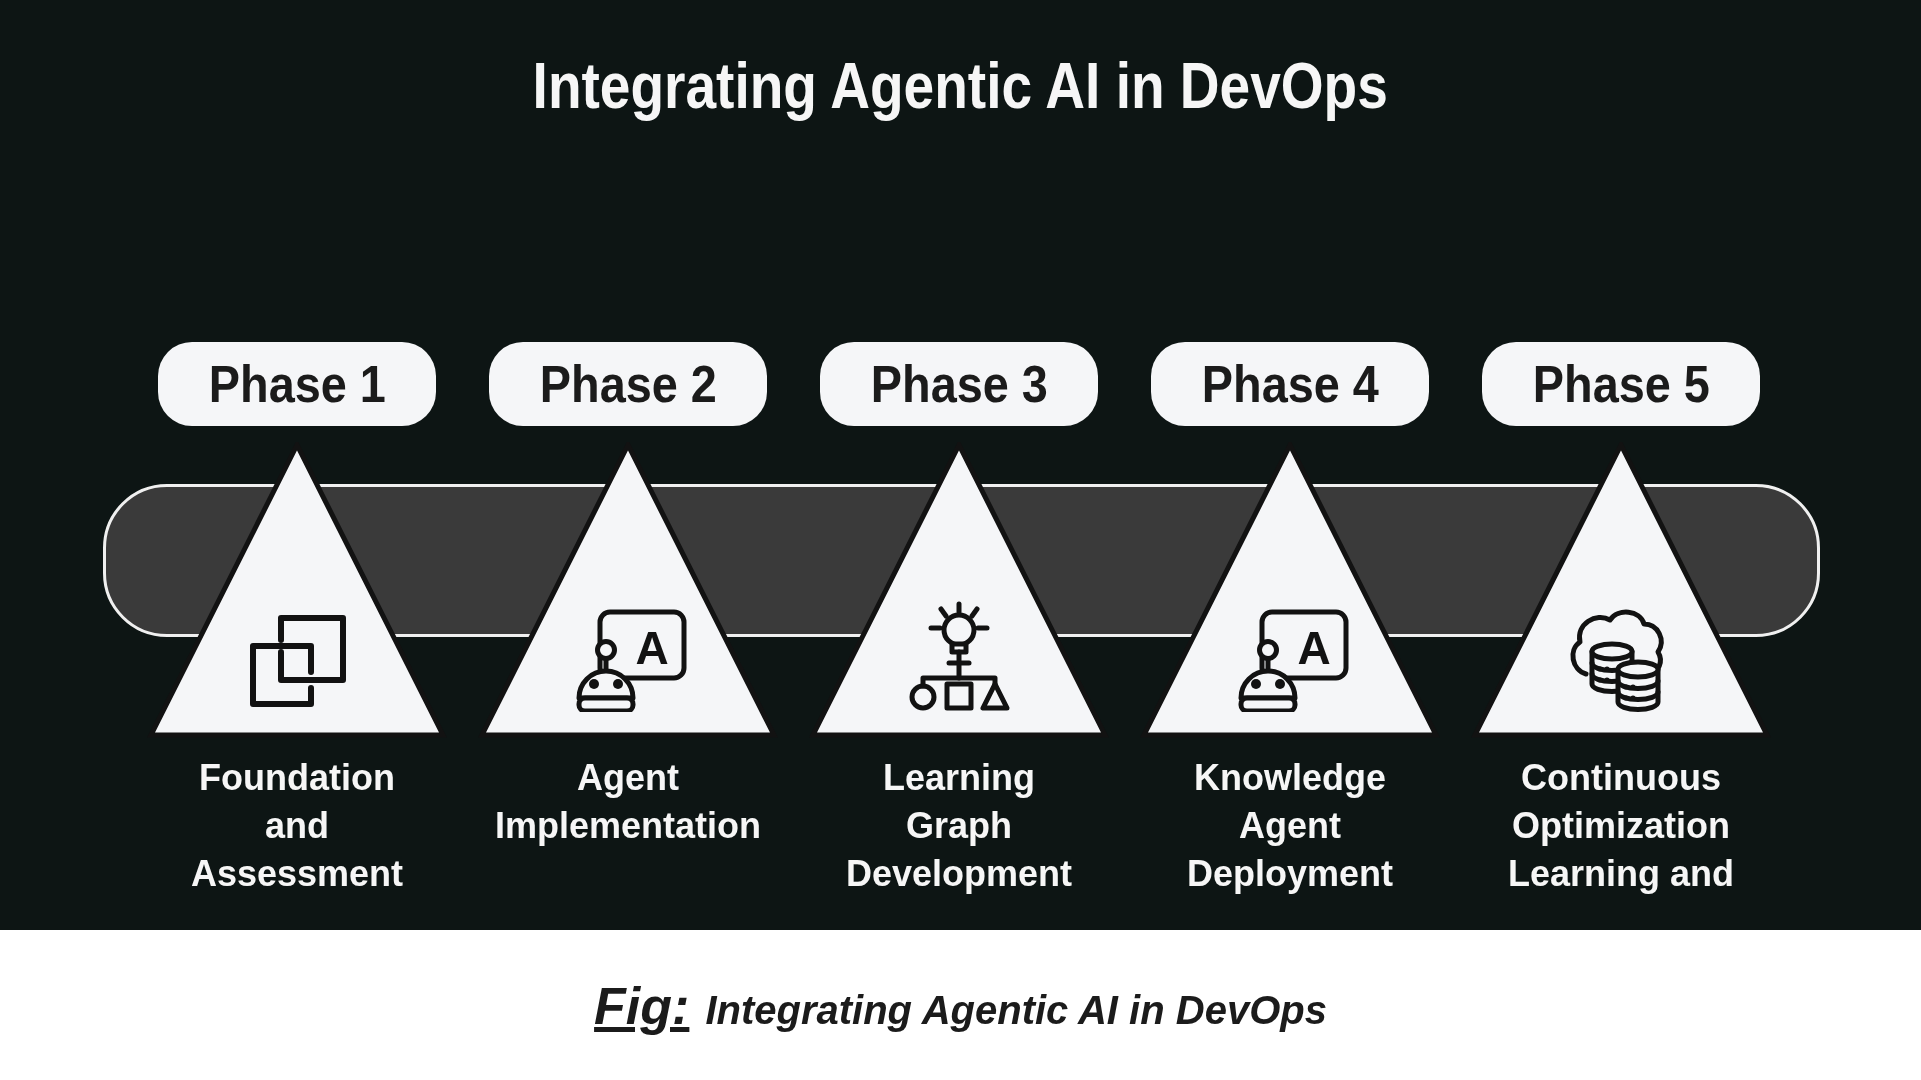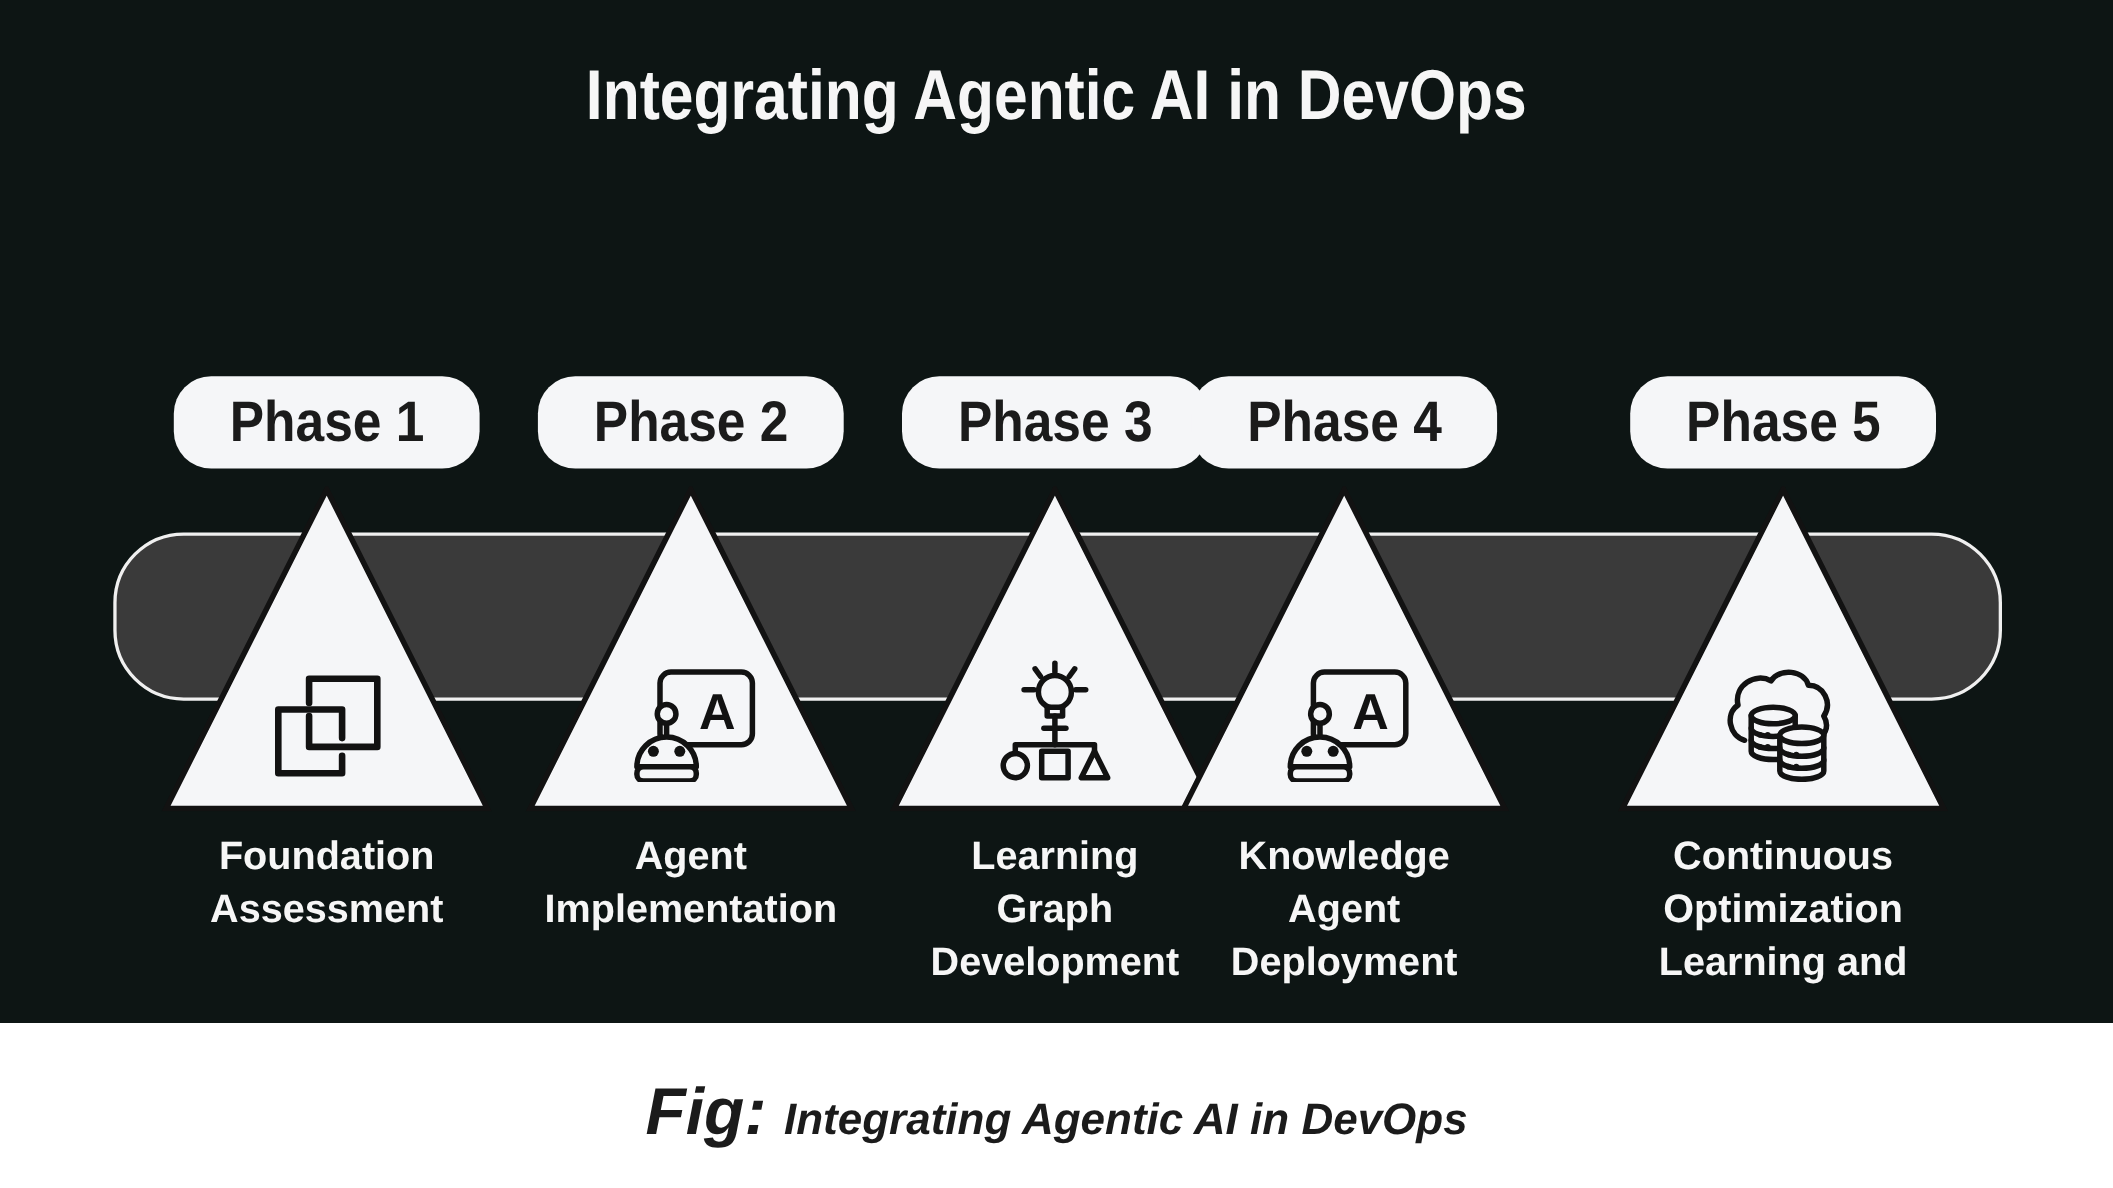--- a/index.html
+++ b/index.html
@@ -12,39 +12,39 @@
   .canvas{position:relative;width:1921px;height:1080px;background:var(--bg);overflow:hidden;}
 
   .title{position:absolute;top:50px;left:0;width:100%;text-align:center;
          color:var(--light-text);font-size:64px;font-weight:bold;line-height:72px;}
   .title span{display:inline-block;transform:scaleX(.86);transform-origin:center;}
 
   .timeline-bar{position:absolute;left:103px;top:484px;width:1717px;height:153px;
          background:var(--bar);border:3px solid var(--bar-line);border-radius:64px;z-index:1;}
 
   .col{position:absolute;top:326px;width:300px;z-index:2;}
-  .col.c1{left:147px}.col.c2{left:478px}.col.c3{left:809px}.col.c4{left:1072px}.col.c5{left:1471px}
+  .col.c1{left:147px}.col.c2{left:478px}.col.c3{left:809px}.col.c4{left:1140px}.col.c5{left:1471px}
 
   .pill{position:relative;z-index:3;width:278px;height:84px;margin:16px auto;border-radius:34px;
         background:var(--shape);display:flex;align-items:center;justify-content:center;
         color:var(--dark-text);font-size:52px;font-weight:bold;}
   .pill span{display:inline-block;transform:scaleX(.9);white-space:nowrap;}
 
   .tri-wrap{position:relative;width:300px;height:296px;}
   .tri-wrap > svg.tri{position:absolute;left:0;top:0;}
   .icon-slot{position:absolute;left:50%;bottom:22px;transform:translateX(-50%);}
 
   .phase-label{margin-top:16px;text-align:center;color:var(--light-text);
         font-size:36px;font-weight:bold;line-height:48px;}
   .phase-label div{min-height:0;}
 
   .footer{position:absolute;left:0;top:930px;width:100%;height:150px;background:var(--footer);}
   .caption{display:flex;justify-content:center;align-items:baseline;gap:16px;padding-top:46px;
         color:var(--dark-text);font-style:italic;font-weight:bold;}
-  .caption .fig{font-size:60px;}
+  .caption .fig{font-size:52px;text-decoration:underline;}
   .caption .cap-text{font-size:40px;}
 
   
   .ic{stroke:var(--stroke);fill:none;stroke-width:5;stroke-linecap:round;stroke-linejoin:round;}
   .ic-thick{stroke-width:6;}
   .fillbg{fill:var(--shape);}
   .dot{fill:var(--stroke);stroke:none;}
   .ic-letter{fill:var(--stroke);font-family:"Liberation Sans",sans-serif;font-weight:bold;font-size:46px;}
 </style>
 </head>
@@ -68,20 +68,21 @@
       </svg>
       <div class="icon-slot">
         <svg width="104" height="104" viewBox="0 0 104 104">
           <path class="ic ic-thick" d="M36,32 V10 H98 V72 H36 V44"></path>
           <path class="ic ic-thick" d="M8,38 H66 V64 M66,80 V96 H8 V38"></path>
         </svg>
       </div>
     </div>
     <div class="phase-label">
       <div>Foundation</div>
+      <div>and</div>
       <div>Assessment</div>
     </div>
   </div>
 
   <div class="col c2">
     <div class="pill">
         <span>Phase 2</span>
       </div>
     <div class="tri-wrap">
       <svg class="tri" width="300" height="296" viewBox="0 0 300 296">

